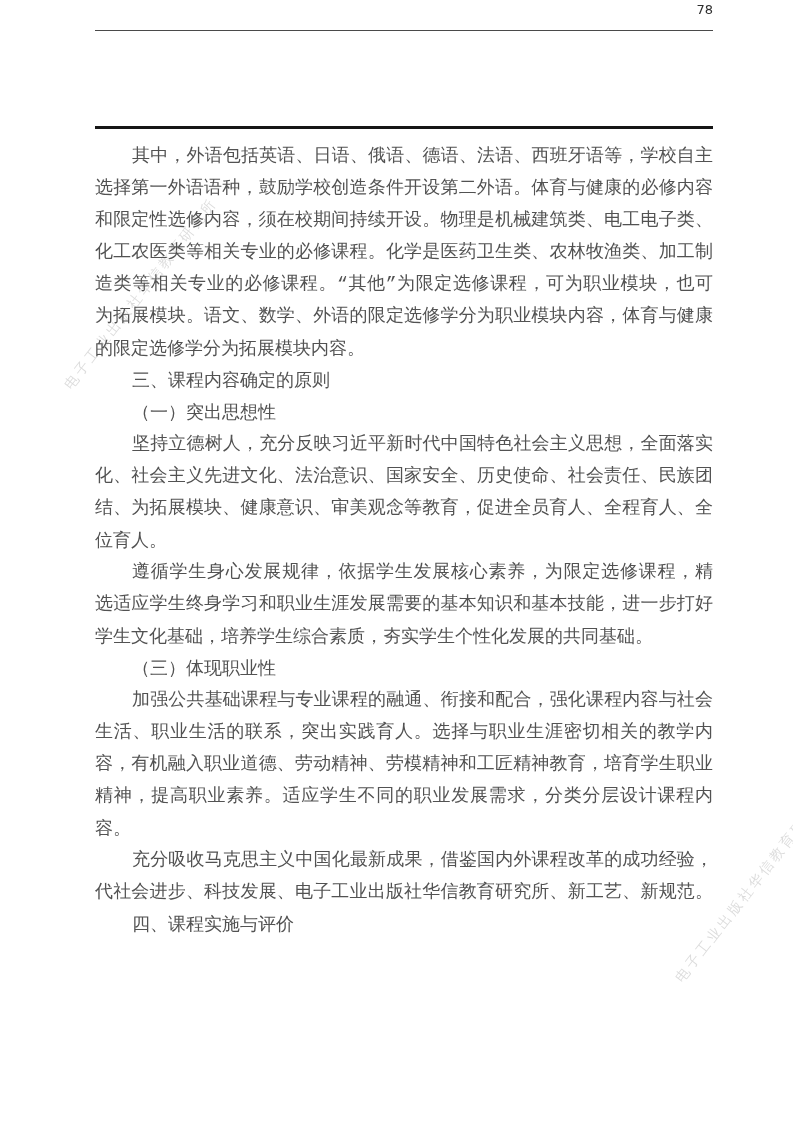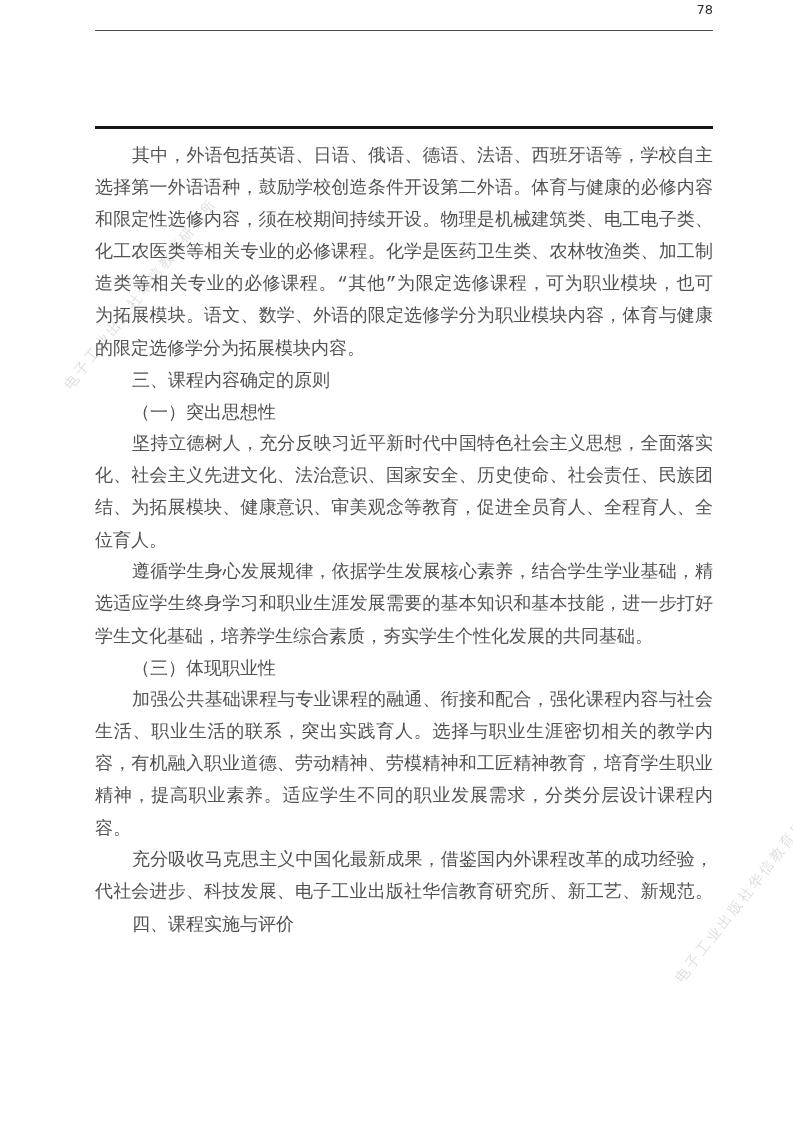--- a/index.html
+++ b/index.html
@@ -93,21 +93,21 @@
     <div class="line full">化工农医类等相关专业的必修课程。化学是医药卫生类、农林牧渔类、加工制</div>
     <div class="line full">造类等相关专业的必修课程。“其他”为限定选修课程，可为职业模块，也可</div>
     <div class="line full">为拓展模块。语文、数学、外语的限定选修学分为职业模块内容，体育与健康</div>
     <div class="line end">的限定选修学分为拓展模块内容。</div>
     <div class="line end indent">三、课程内容确定的原则</div>
     <div class="line end indent">（一）突出思想性</div>
     <div class="line full indent">坚持立德树人，充分反映习近平新时代中国特色社会主义思想，全面落实</div>
     <div class="line full">化、社会主义先进文化、法治意识、国家安全、历史使命、社会责任、民族团</div>
     <div class="line full">结、为拓展模块、健康意识、审美观念等教育，促进全员育人、全程育人、全方</div>
     <div class="line end">位育人。</div>
-    <div class="line full indent">遵循学生身心发展规律，依据学生发展核心素养，结合学生学业基础，精</div>
+    <div class="line full indent">遵循学生身心发展规律，依据学生发展核心素养，为限定选修课程，精</div>
     <div class="line full">选适应学生终身学习和职业生涯发展需要的基本知识和基本技能，进一步打好</div>
     <div class="line end">学生文化基础，培养学生综合素质，夯实学生个性化发展的共同基础。</div>
     <div class="line end indent">（三）体现职业性</div>
     <div class="line full indent">加强公共基础课程与专业课程的融通、衔接和配合，强化课程内容与社会</div>
     <div class="line full">生活、职业生活的联系，突出实践育人。选择与职业生涯密切相关的教学内</div>
     <div class="line full">容，有机融入职业道德、劳动精神、劳模精神和工匠精神教育，培育学生职业</div>
     <div class="line full">精神，提高职业素养。适应学生不同的职业发展需求，分类分层设计课程内</div>
     <div class="line end">容。</div>
     <div class="line full indent">充分吸收马克思主义中国化最新成果，借鉴国内外课程改革的成功经验，</div>
     <div class="line full">代社会进步、科技发展、电子工业出版社华信教育研究所、新工艺、新规范。</div>

